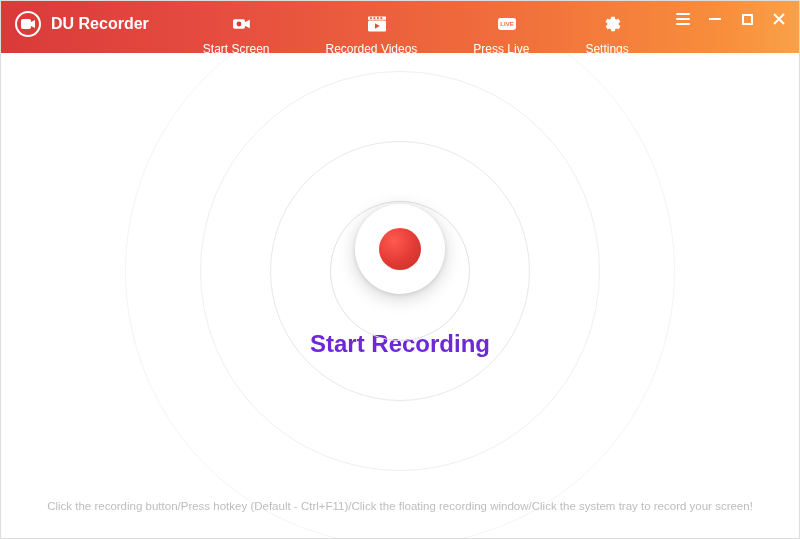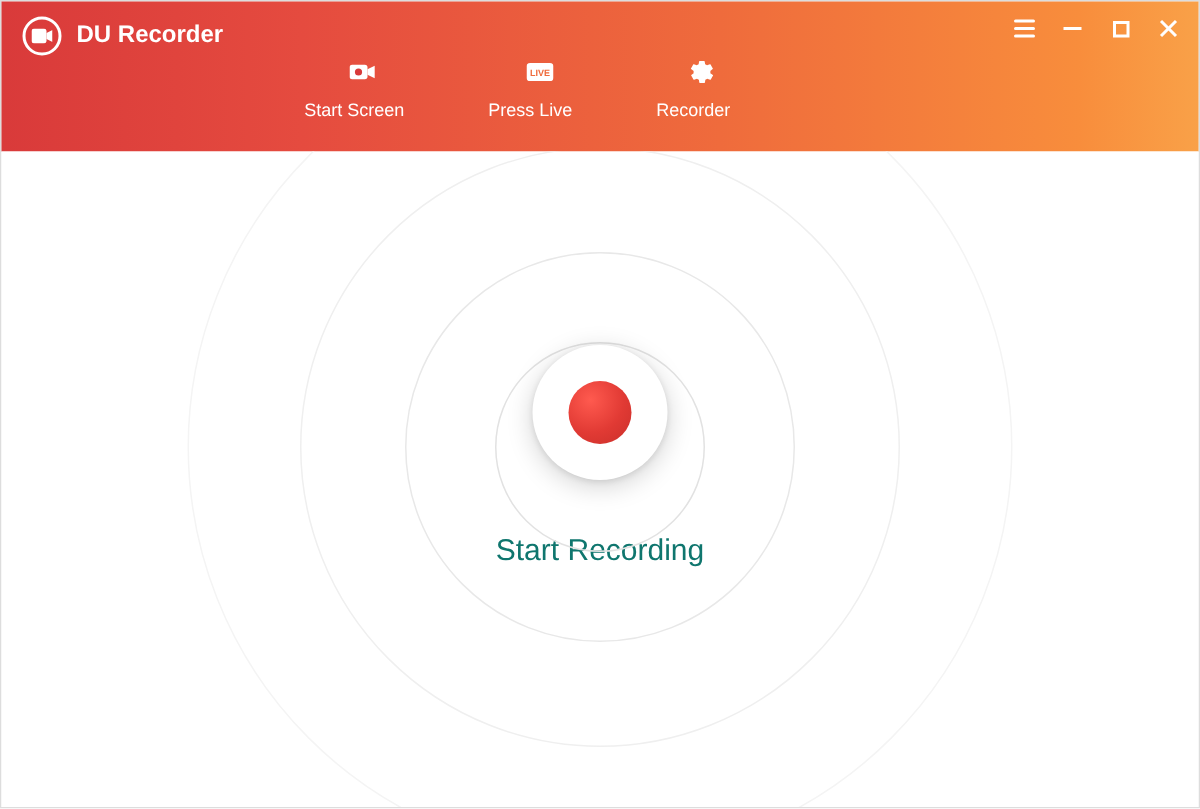--- a/index.html
+++ b/index.html
@@ -12,21 +12,21 @@
       position: relative;
     }
     .window {
       width: 100%;
       height: 100%;
       display: flex;
       flex-direction: column;
       border: 1px solid #ddd;
     }
     .header {
-      height: 100px;
+      height: 52px;
       background: linear-gradient(90deg, #d93a3a 0%, #e54b3f 25%, #ef6b3c 60%, #f88d3c 90%, #f9a148 100%);
       display: flex;
       align-items: flex-start;
       position: relative;
       color: #fff;
     }
     .logo-area {
       display: flex;
       align-items: center;
       padding: 10px 14px;
@@ -158,23 +158,23 @@
       margin-top: -30px;
     }
     .record-dot {
       width: 42px;
       height: 42px;
       border-radius: 50%;
       background: radial-gradient(circle at 35% 30%, #ff5a4f 0%, #e13a34 55%, #c92f2a 100%);
     }
     .start-label {
       margin-top: 36px;
-      font-size: 20px;
-      font-weight: 400;
-      color: #0f766e;
+      font-size: 24px;
+      font-weight: 700;
+      color: #6d28d9;
     }
     .hint {
       position: absolute;
       bottom: 26px;
       width: 100%;
       text-align: center;
       font-size: 11.5px;
       color: #bdbdbd;
       padding: 0 30px;
     }
@@ -199,38 +199,52 @@
         <div class="nav-icon">
           <svg width="30" height="20" viewBox="0 0 30 20">
             <rect x="0" y="2" width="20" height="16" rx="3" fill="#fff"></rect>
             <path d="M20 7 L28 3 L28 17 L20 13 Z" fill="#fff"></path>
             <circle cx="10" cy="10" r="4" fill="#d93a3a"></circle>
           </svg>
         </div>
         <div class="nav-label">Start Screen</div>
       </div>
 
+      <div class="nav-item">
+        <div class="nav-icon">
+          <svg width="26" height="22" viewBox="0 0 26 22">
+            <rect x="0" y="0" width="26" height="5" rx="1" fill="#fff"></rect>
+            <rect x="3" y="1.2" width="2.5" height="2.6" fill="#e54b3f"></rect>
+            <rect x="8" y="1.2" width="2.5" height="2.6" fill="#e54b3f"></rect>
+            <rect x="13" y="1.2" width="2.5" height="2.6" fill="#e54b3f"></rect>
+            <rect x="18" y="1.2" width="2.5" height="2.6" fill="#e54b3f"></rect>
+            <rect x="0" y="6" width="26" height="16" rx="2" fill="#fff"></rect>
+            <path d="M10 10 L17 14 L10 18 Z" fill="#e54b3f"></path>
+          </svg>
+        </div>
+        <div class="nav-label">Recorded Videos</div>
+      </div>
 
       <div class="nav-item">
         <div class="nav-icon">
           <svg width="30" height="20" viewBox="0 0 30 20">
             <rect x="0" y="0" width="30" height="20" rx="4" fill="#fff"></rect>
             <text x="15" y="14" font-size="10" font-weight="700" text-anchor="middle" fill="#ef6b3c" font-family="Arial">LIVE</text>
           </svg>
         </div>
         <div class="nav-label">Press Live</div>
       </div>
 
       <div class="nav-item">
         <div class="nav-icon">
           <svg width="24" height="24" viewBox="0 0 24 24">
             <path fill="#fff" d="M12,8a4,4 0 1,0 0,8a4,4 0 1,0 0,-8M19.4,13c0-.3.1-.7.1-1s0-.7-.1-1l2.1-1.6c.2-.1.2-.4.1-.6l-2-3.5c-.1-.2-.4-.3-.6-.2l-2.5,1c-.5-.4-1.1-.7-1.7-.9l-.4-2.6c0-.2-.2-.4-.5-.4h-4c-.2,0-.4.2-.5.4l-.4,2.6c-.6.2-1.2.5-1.7.9l-2.5-1c-.2-.1-.5,0-.6.2l-2,3.5c-.1.2-.1.5.1.6L4.6,11c0,.3-.1.7-.1,1s0,.7.1,1l-2.1,1.6c-.2.1-.2.4-.1.6l2,3.5c.1.2.4.3.6.2l2.5-1c.5.4,1.1.7,1.7.9l.4,2.6c0,.2.2.4.5.4h4c.2,0,.4-.2.5-.4l.4-2.6c.6-.2,1.2-.5,1.7-.9l2.5,1c.2.1.5,0,.6-.2l2-3.5c.1-.2.1-.5-.1-.6L19.4,13z"></path>
           </svg>
         </div>
-        <div class="nav-label">Recorder</div>
+        <div class="nav-label">Settings</div>
       </div>
     </div>
 
     <div class="window-controls">
       <div class="wc-btn">
         <div class="hamburger">
           <span></span>
             <span></span>
             <span></span>
         </div>
@@ -254,14 +268,15 @@
     <div class="ripples">
       <div class="ripple r4"></div>
       <div class="ripple r3"></div>
       <div class="ripple r2"></div>
       <div class="ripple r1"></div>
     </div>
     <div class="record-btn">
       <div class="record-dot"></div>
     </div>
     <div class="start-label">Start Recording</div>
+    <div class="hint">Click the recording button/Press hotkey (Default - Ctrl+F11)/Click the floating recording window/Click the system tray to record your screen!</div>
   </div>
 </div>
 
 </body></html>

